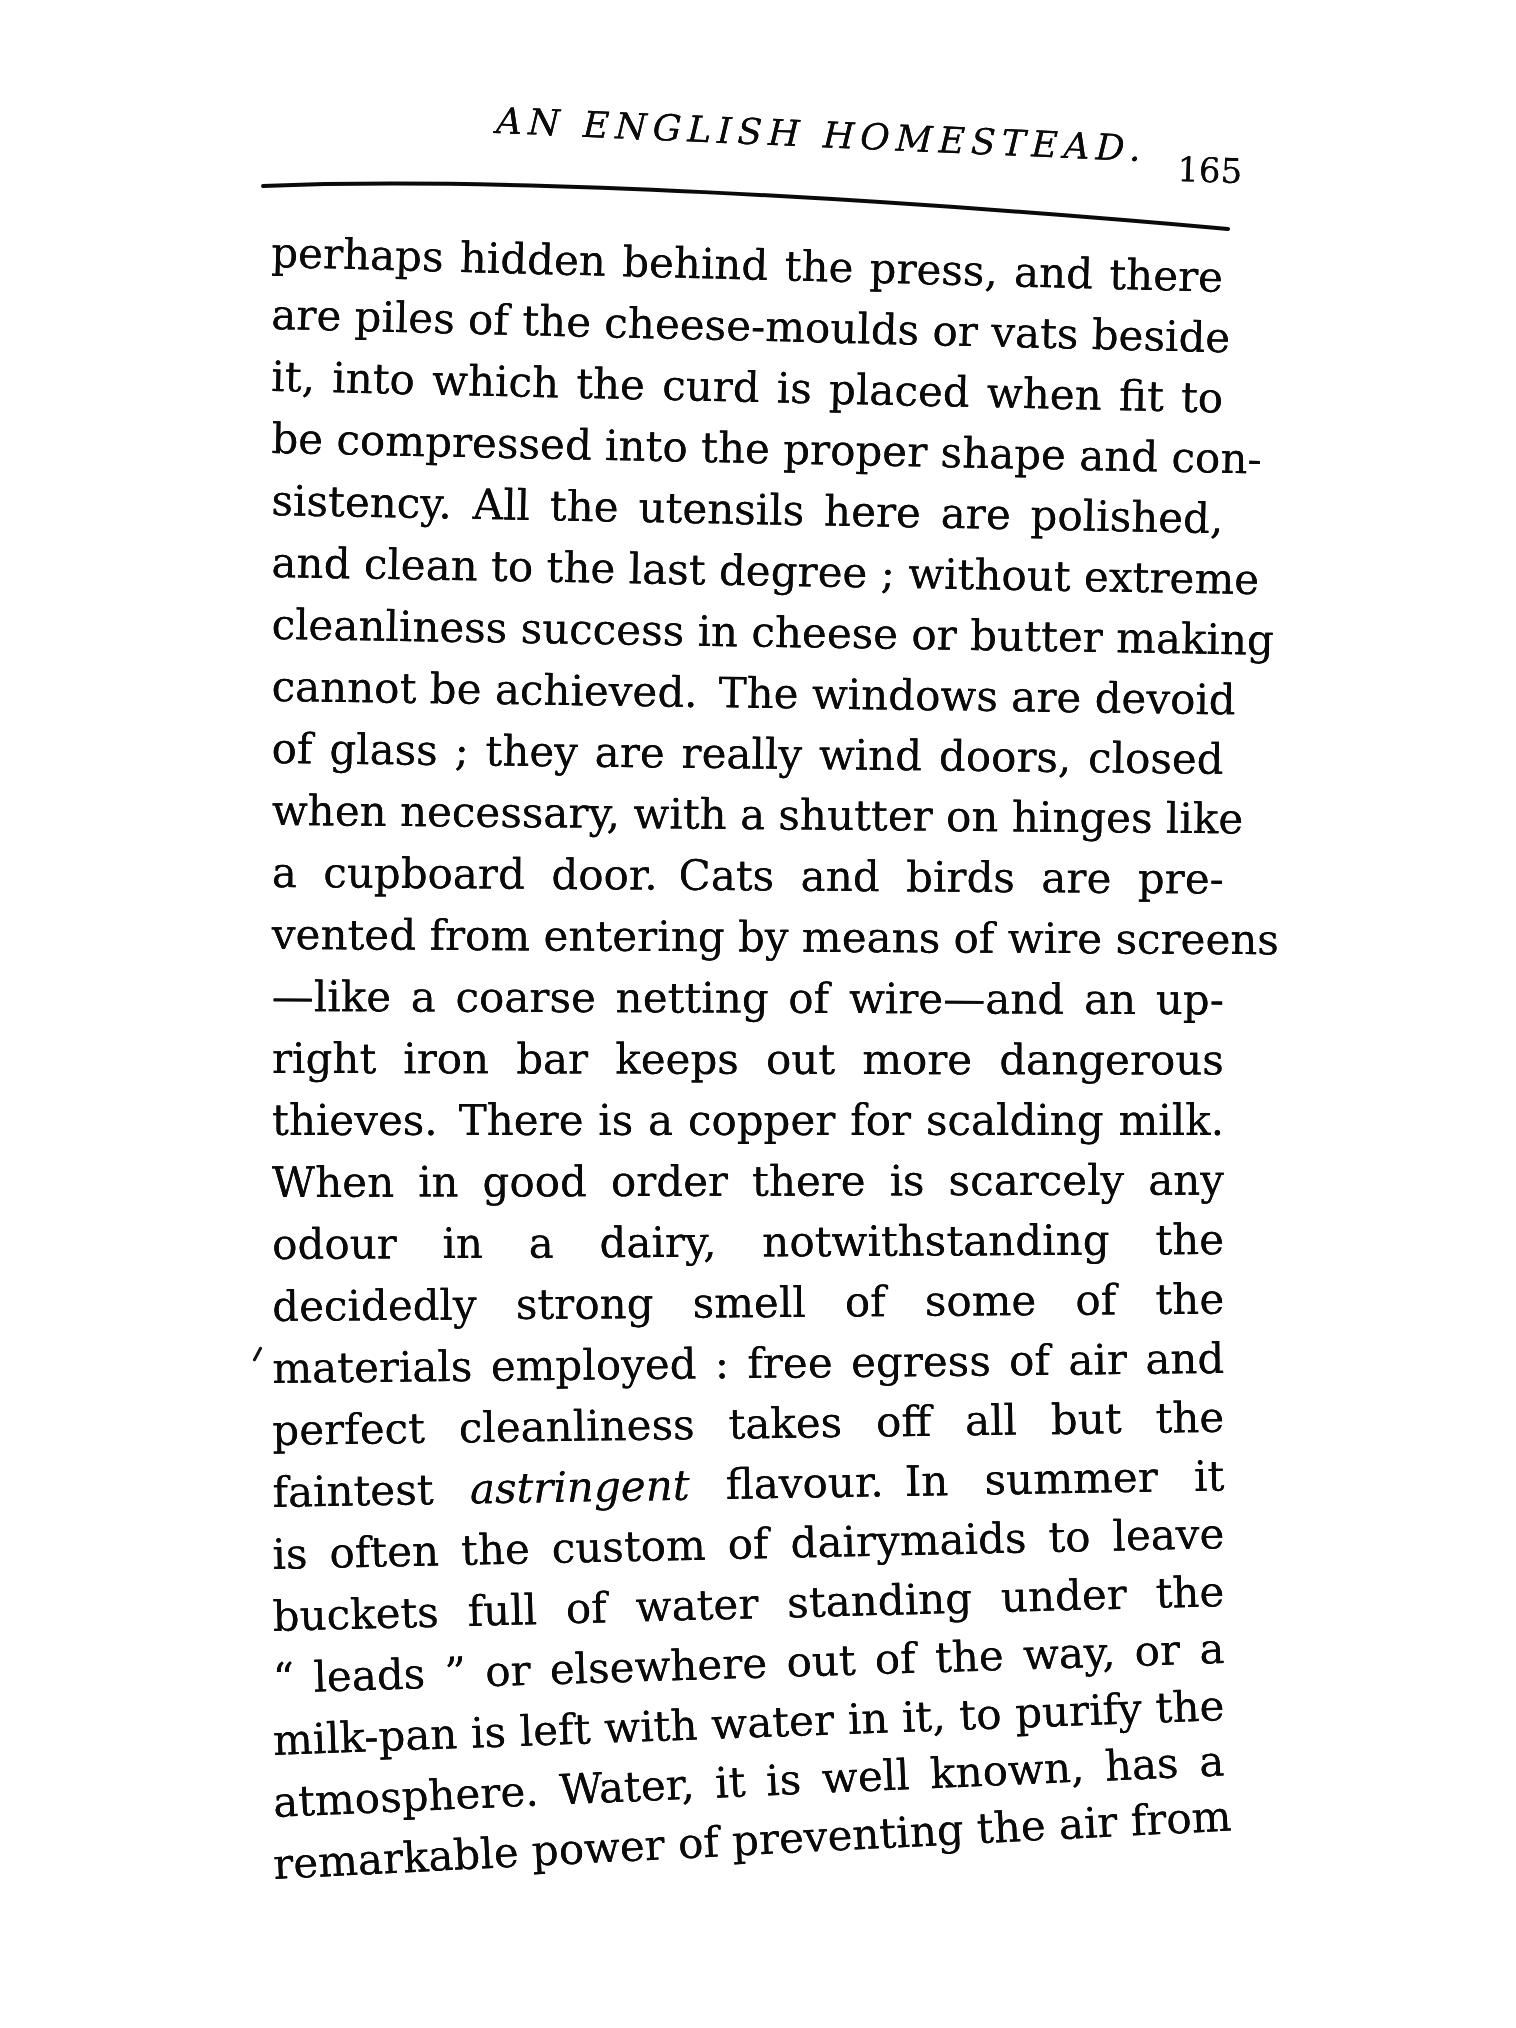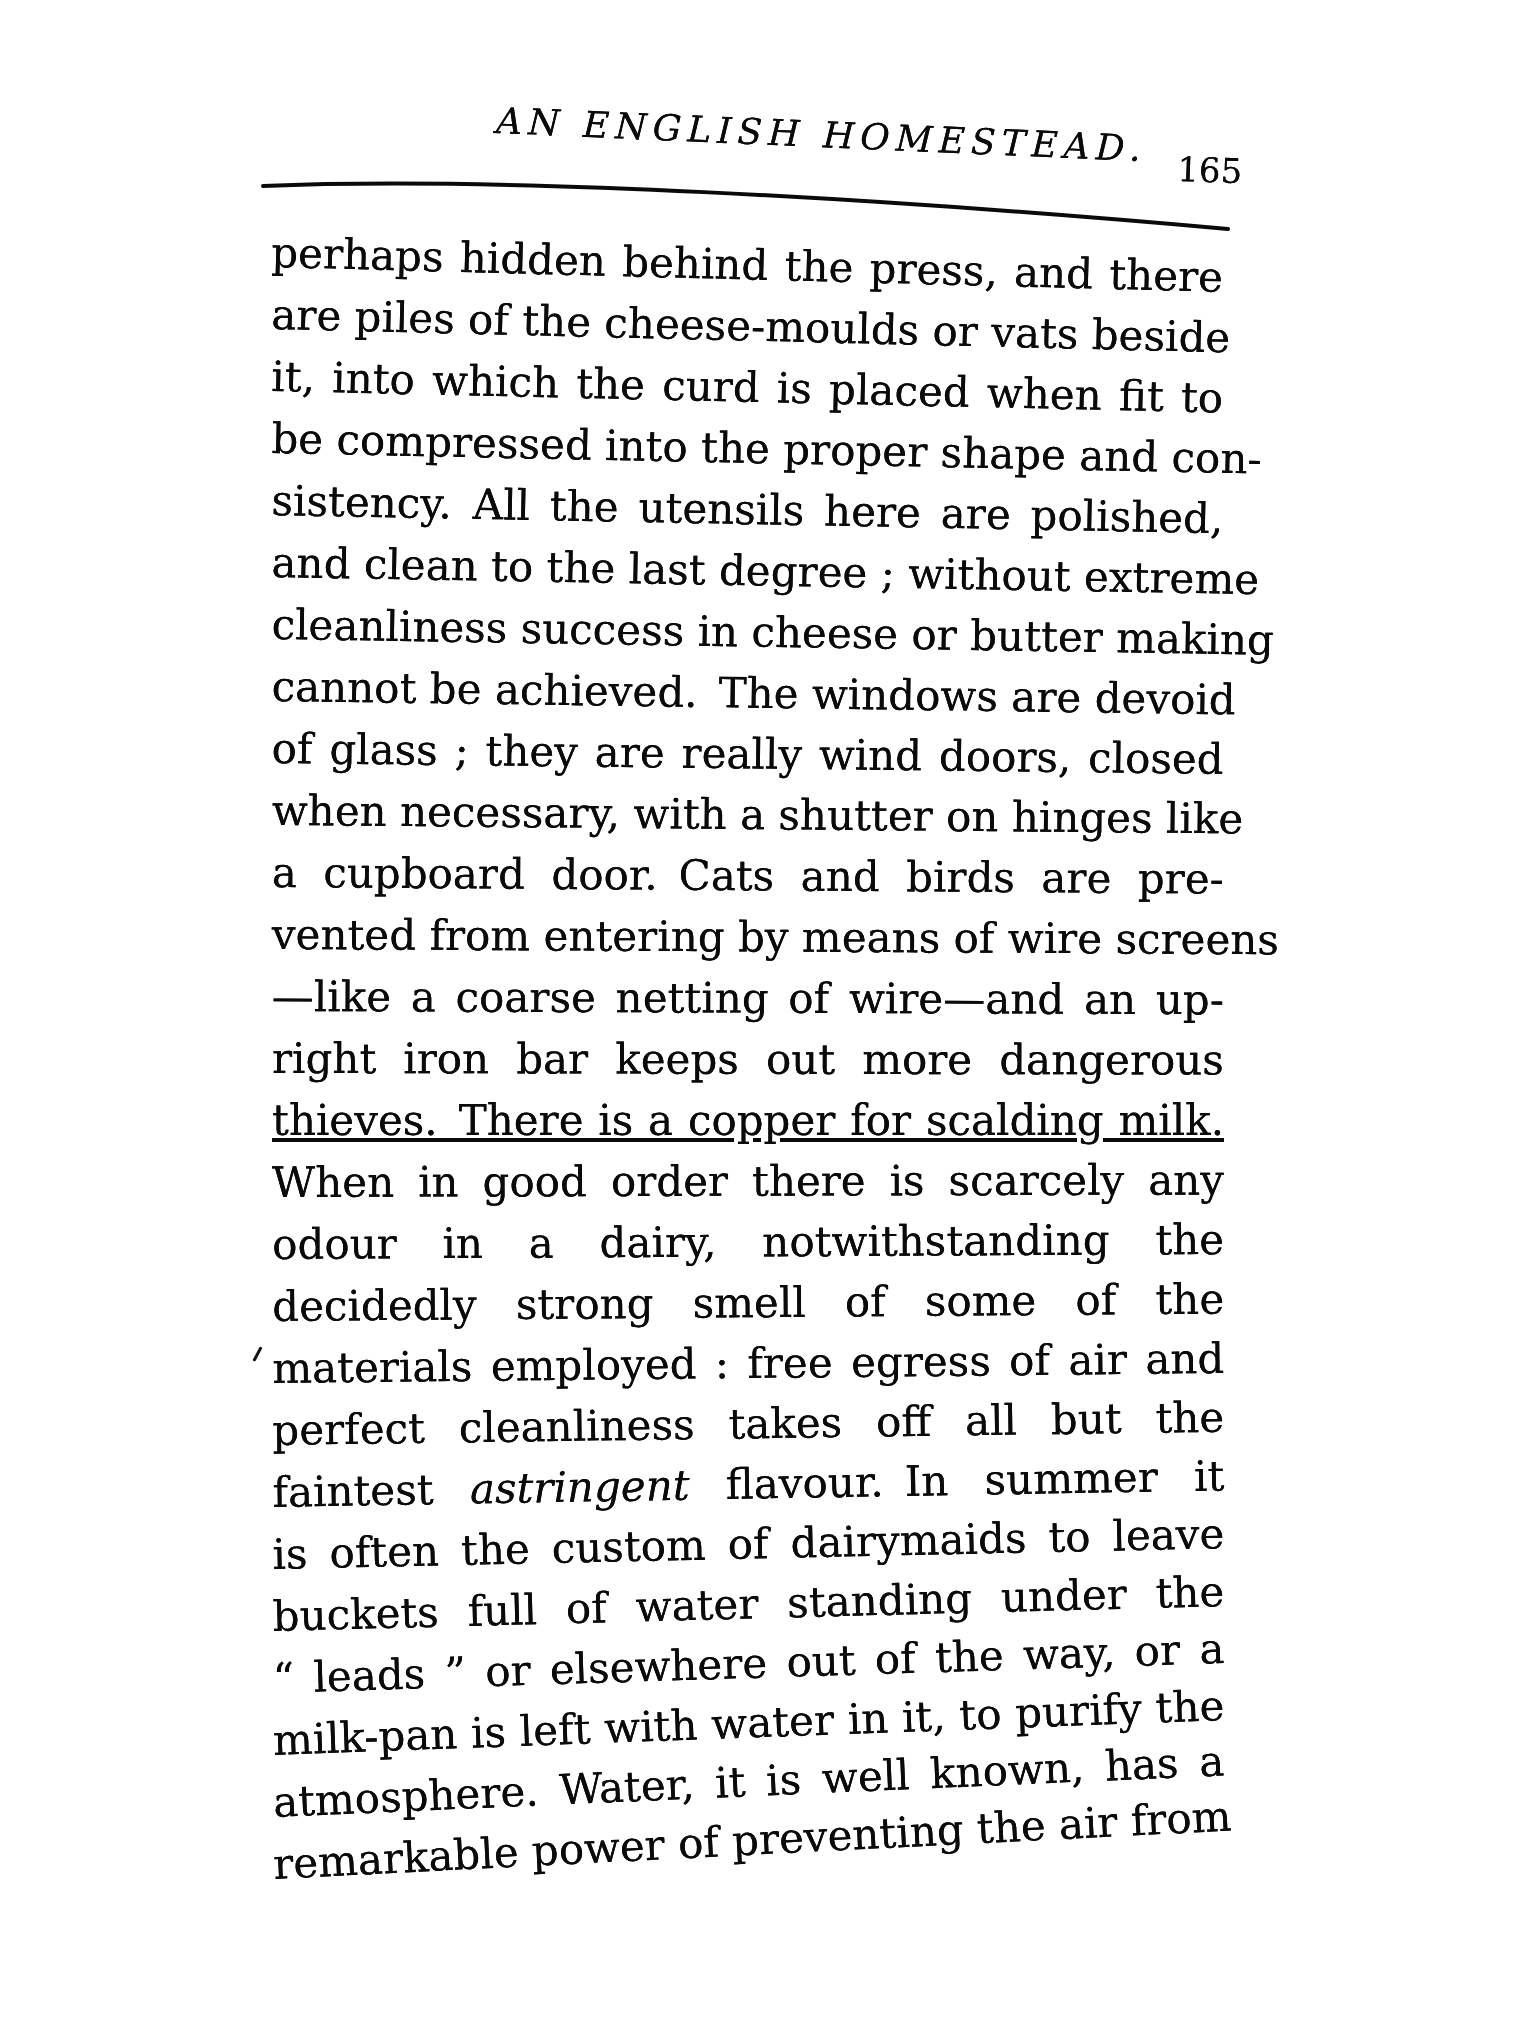--- a/index.html
+++ b/index.html
@@ -94,21 +94,21 @@
       <div class="body-line" style="top: 476px; transform: rotate(1.1deg);">sistency. All the utensils here are polished,</div>
       <div class="body-line" style="top: 538px; transform: rotate(1deg);">and clean to the last degree ; without extreme</div>
       <div class="body-line" style="top: 600px; transform: rotate(0.9deg);">cleanliness success in cheese or butter making</div>
       <div class="body-line" style="top: 662px; transform: rotate(0.8deg);">cannot be achieved. The windows are devoid</div>
       <div class="body-line" style="top: 724px; transform: rotate(0.65deg);">of glass ; they are really wind doors, closed</div>
       <div class="body-line" style="top: 786px; transform: rotate(0.5deg);">when necessary, with a shutter on hinges like</div>
       <div class="body-line" style="top: 848px; transform: rotate(0.4deg);">a cupboard door. Cats and birds are pre-</div>
       <div class="body-line" style="top: 910px; transform: rotate(0.3deg);">vented from entering by means of wire screens</div>
       <div class="body-line" style="top: 972px; transform: rotate(0.2deg);">—like a coarse netting of wire—and an up-</div>
       <div class="body-line" style="top: 1034px; transform: rotate(0.1deg);">right iron bar keeps out more dangerous</div>
-      <div class="body-line" style="top: 1096px; transform: rotate(0deg); text-decoration: underline;">thieves. There is a copper for scalding milk.</div>
+      <div class="body-line" style="top: 1096px; transform: rotate(0deg);">thieves. There is a copper for scalding milk.</div>
       <div class="body-line" style="top: 1158px; transform: rotate(-0.15deg);">When in good order there is scarcely any</div>
       <div class="body-line" style="top: 1220px; transform: rotate(-0.3deg);">odour in a dairy, notwithstanding the</div>
       <div class="body-line" style="top: 1282px; transform: rotate(-0.45deg);">decidedly strong smell of some of the</div>
       <div class="body-line" style="top: 1344px; transform: rotate(-0.6deg);">materials employed : free egress of air and</div>
       <div class="body-line" style="top: 1406px; transform: rotate(-0.8deg);">perfect cleanliness takes off all but the</div>
       <div class="body-line" style="top: 1468px; transform: rotate(-1deg);">faintest <em>astringent</em> flavour. In summer it</div>
       <div class="body-line" style="top: 1530px; transform: rotate(-1.25deg);">is often the custom of dairymaids to leave</div>
       <div class="body-line" style="top: 1592px; transform: rotate(-1.5deg);">buckets full of water standing under the</div>
       <div class="body-line" style="top: 1654px; transform: rotate(-1.8deg);">“ leads ” or elsewhere out of the way, or a</div>
       <div class="body-line" style="top: 1716px; transform: rotate(-2.1deg);">milk-pan is left with water in it, to purify the</div>

